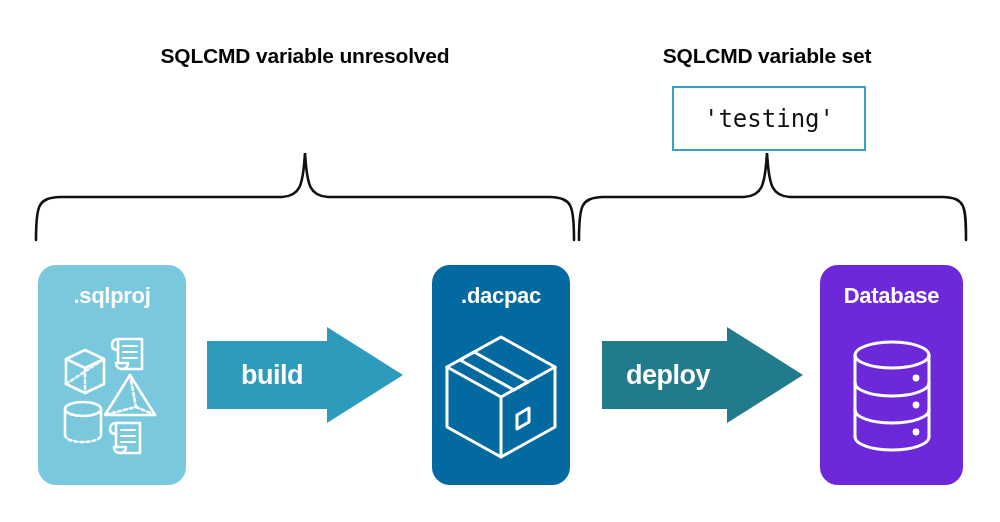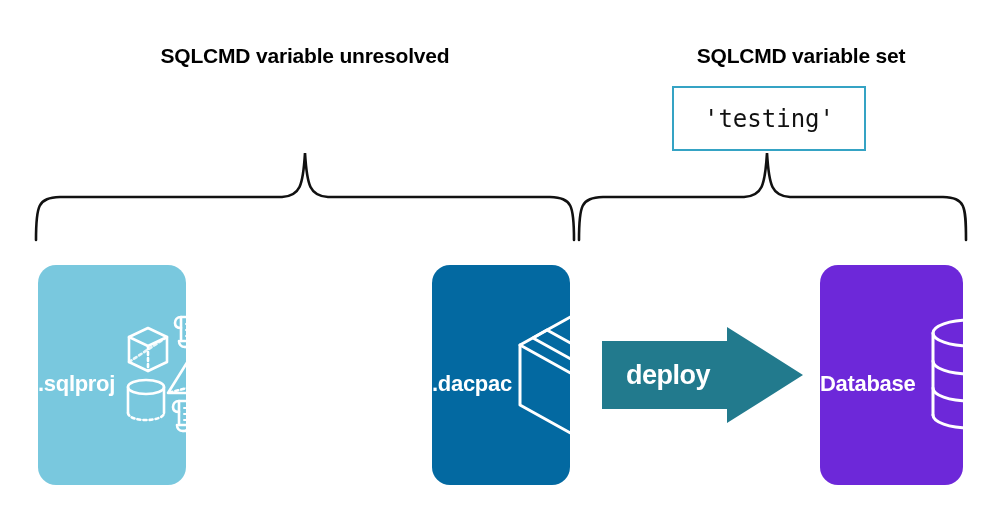--- a/index.html
+++ b/index.html
@@ -25,21 +25,21 @@
     position: absolute;
     text-align: center;
     font-weight: bold;
     font-size: 21px;
     color: #000000;
     letter-spacing: -0.2px;
     white-space: nowrap;
     margin-top: 14px;
   }
   #heading-left  { left: 105px; top: 30px; width: 400px; }
-  #heading-right { left: 651px; top: 30px; width: 300px; }
+  #heading-right { left: 617px; top: 30px; width: 300px; }
 
   
   .code-box {
     position: absolute;
     box-sizing: border-box;
     border: 2px solid #35A3C4;
     background: #ffffff;
     display: flex;
     align-items: center;
     justify-content: center;
@@ -61,21 +61,21 @@
     pointer-events: none;
   }
 
   
   .card {
     position: absolute;
     border-radius: 18px;
     top: 265px;
     height: 220px;
     display: flex;
-    flex-direction: row;
+    flex-direction: column;
     align-items: center;
   }
   .card-title {
     margin-top: 18px;
     font-size: 22px;
     font-weight: bold;
     color: #ffffff;
     letter-spacing: -0.3px;
     white-space: nowrap;
   }
@@ -183,20 +183,26 @@
           <path d="M 64,96 C 60,96 58,99 58,102 C 58,105 60,107 64,107 L 64,96 Z"></path>
           <path d="M 64,96 L 88,96 L 88,126 L 68,126 C 72,126 74,123 74,120 L 64,120"></path>
           <path d="M 64,107 L 64,120"></path>
           <path d="M 68,126 C 64,126 62,123 62,120"></path>
           <path d="M 69,103 L 83,103 M 69,109 L 83,109 M 69,115 L 83,115" stroke-width="2"></path>
         </g>
       </svg>
     </div>
   </div>
 
+  <div class="arrow" id="arrow-build">
+    <svg width="200" height="100" viewBox="0 0 200 100">
+      <path d="M 2,16 L 122,16 L 122,2 L 198,50 L 122,98 L 122,84 L 2,84 Z" fill="#2C9BBC"></path>
+    </svg>
+    <div class="arrow-label">build</div>
+  </div>
 
   <div class="card" id="card-dacpac">
     <div class="card-title">.dacpac</div>
     <div class="card-art">
       <svg width="124" height="136" viewBox="0 0 124 136" fill="none" stroke="#ffffff" stroke-width="3" stroke-linejoin="round" stroke-linecap="round">
 
         <path d="M 62,8 L 116,38 L 116,98 L 62,128 L 8,98 L 8,38 Z"></path>
 
         <path d="M 8,38 L 62,68 L 116,38"></path>
         <path d="M 62,68 L 62,128"></path>

